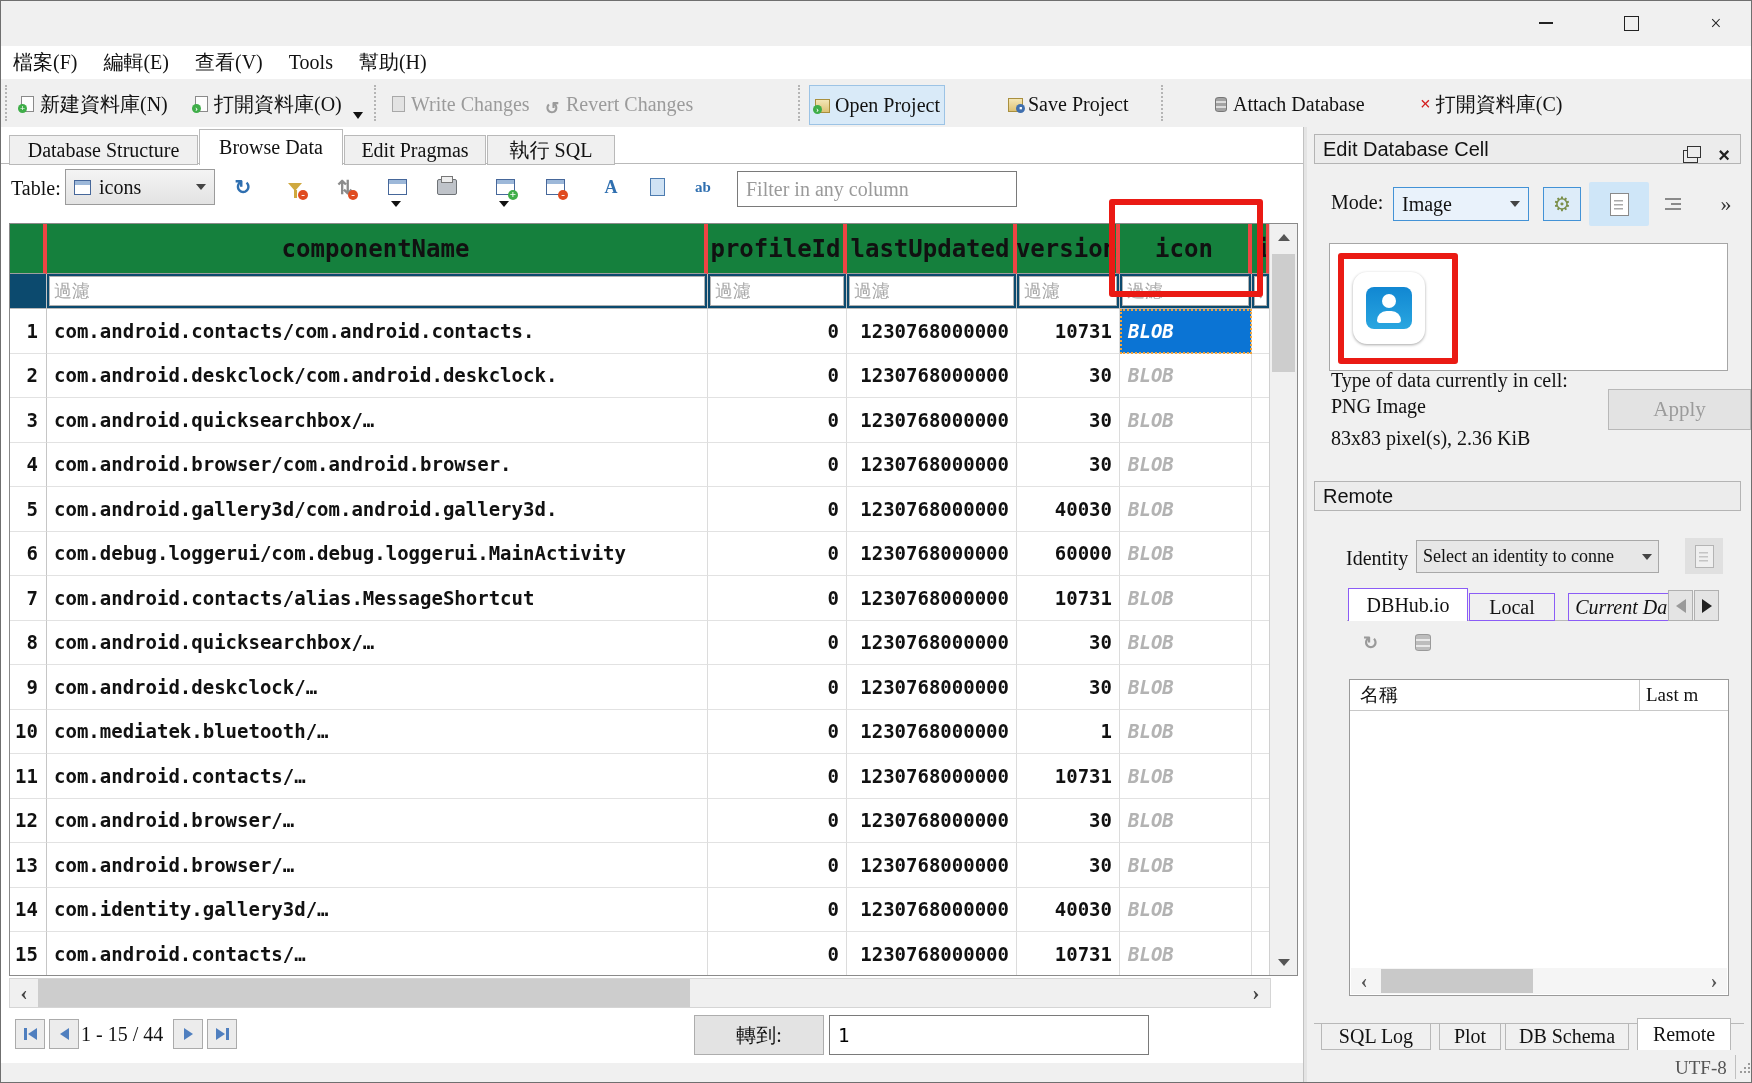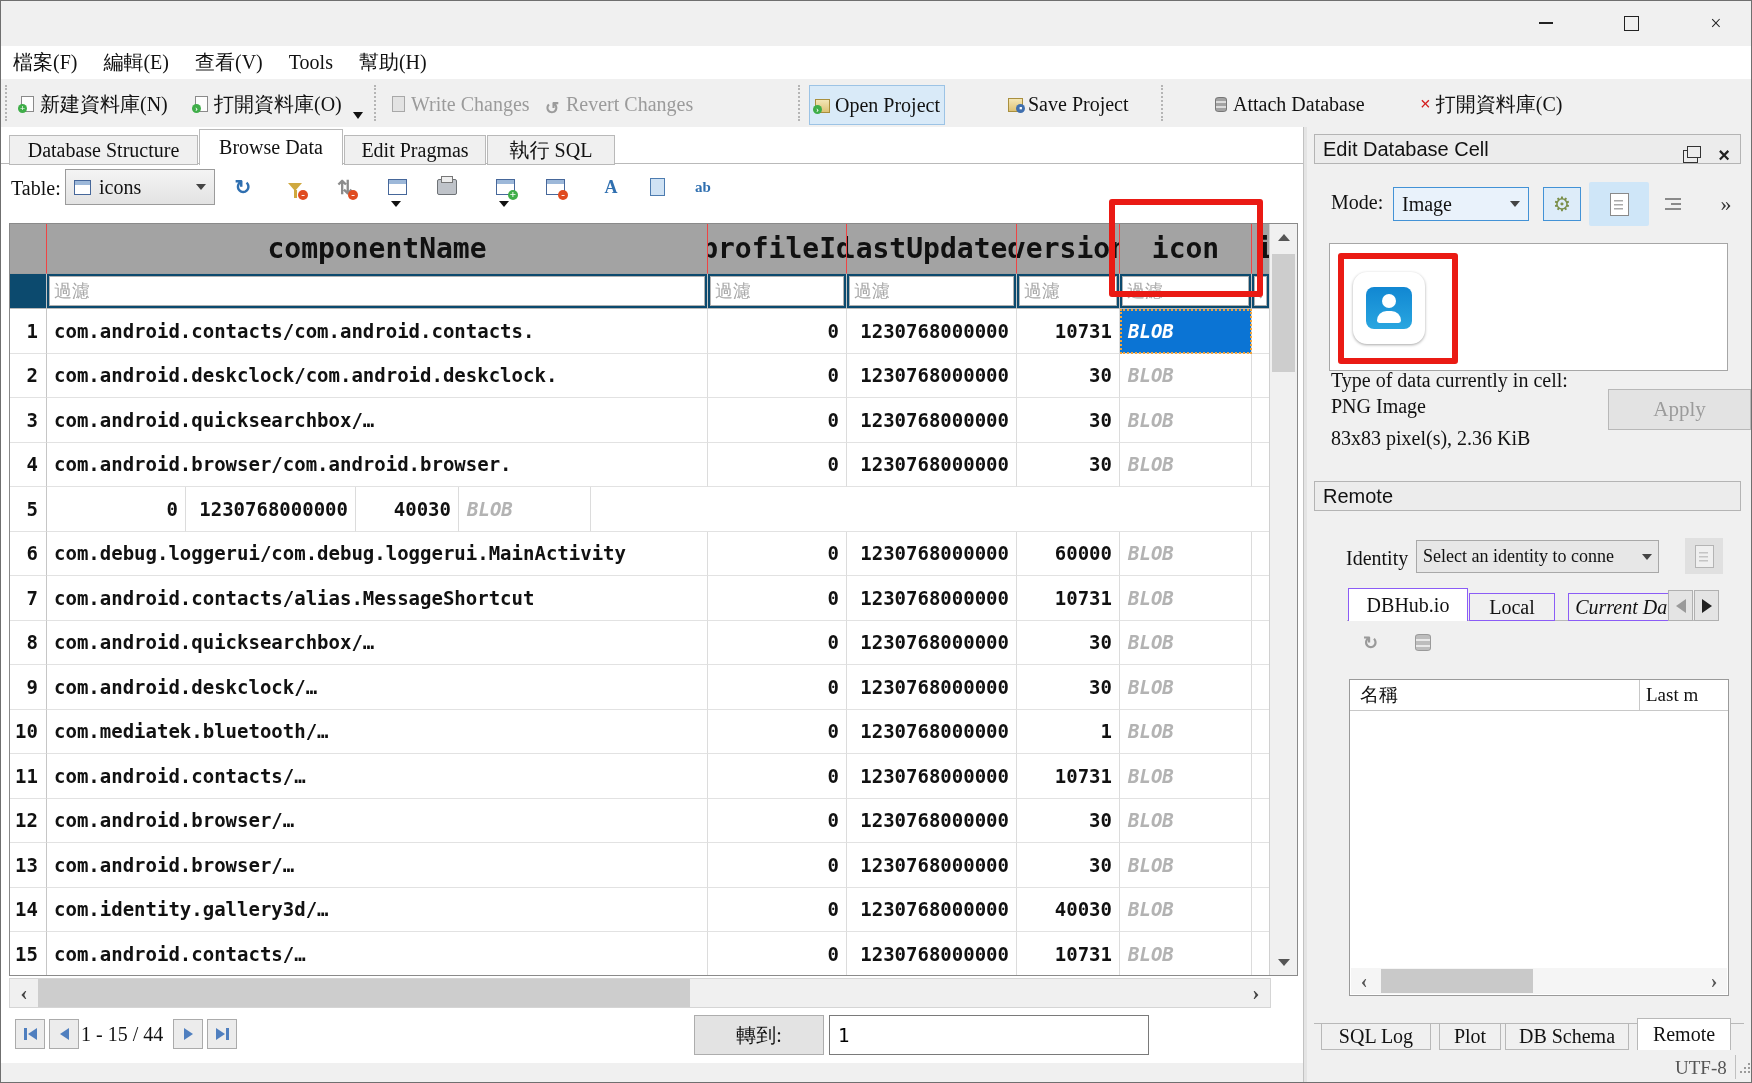--- a/index.html
+++ b/index.html
@@ -77,22 +77,22 @@
   .grow{display:flex;}
   .cell{box-sizing:border-box;overflow:hidden;white-space:nowrap;}
   .c-num{width:37px;flex:0 0 37px;}
   .c-name{width:661px;flex:0 0 661px;}
   .c-pid{width:139px;flex:0 0 139px;}
   .c-upd{width:170px;flex:0 0 170px;}
   .c-ver{width:103px;flex:0 0 103px;}
   .c-icon{width:132px;flex:0 0 132px;}
   .c-part{flex:1 1 auto;}
   .hrow{height:50px;}
-  .hcell{border-right:1px solid #ef4444;border-bottom:1px solid #9f9f9f;display:flex;align-items:center;justify-content:center;
-         font-family:"DejaVu Sans Mono",monospace;font-weight:bold;font-size:28px;background:#a3a3a3;}
+  .hcell{border-right:4px solid #ef4444;border-bottom:1px solid #9f9f9f;display:flex;align-items:center;justify-content:center;
+         font-family:"DejaVu Sans Mono",monospace;font-weight:bold;font-size:24px;background:#15803d;}
   .frow{height:35px;background:#0c4a6e;}
   .fcell{border-right:1px solid #c6c6c6;border-bottom:1px solid #b9b9b9;padding:2px;}
   .fcell input{width:100%;height:100%;box-sizing:border-box;border:1px solid #b0b0b0;font-size:18px;
       font-family:"Liberation Serif",serif;padding:0 4px;background:#fff;}
   .fcell input::placeholder{color:#a8a8a8;}
   .trow{height:44.53px;}
   .trow .cell{border-right:1px solid #dcdcdc;border-bottom:1px solid #e2e2e2;display:flex;align-items:center;
       font-family:"DejaVu Sans Mono",monospace;font-size:19px;font-weight:bold;}
   .trow .c-num{justify-content:flex-end;padding-right:8px;font-weight:bold;border-right:1px solid #c6c6c6;}
   .trow .c-name{padding-left:7px;}
@@ -316,20 +316,21 @@
       </div>
     <div class="ibtn" style="left:596px;">
         <span class="glyph-blue" style="font-size:18px;">A</span>
       </div>
     <div class="ibtn" style="left:642px;">
         <span class="bluepage"></span>
       </div>
     <div class="ibtn" style="left:688px;">
         <span class="glyph-blue" style="font-size:15px;">ab</span>
       </div>
+    <input class="filter-input" placeholder="Filter in any column" style="">
 
     <div class="grid">
       <div class="gcontent">
 
         <div class="grow hrow">
           <div class="cell c-num hcell"></div>
           <div class="cell c-name hcell">componentName</div>
           <div class="cell c-pid hcell">profileId</div>
           <div class="cell c-upd hcell">lastUpdated</div>
           <div class="cell c-ver hcell">version</div>
@@ -379,20 +380,21 @@
     <div class="cell c-num">4</div>
     <div class="cell c-name">com.android.browser/com.android.browser.</div>
     <div class="cell c-pid num">0</div>
     <div class="cell c-upd num">1230768000000</div>
     <div class="cell c-ver num">30</div>
     <div class="cell c-icon blob">BLOB</div>
     <div class="cell c-part"></div>
   </div>
             <div class="grow trow">
     <div class="cell c-num">5</div>
+    <div class="cell c-name">com.android.gallery3d/com.android.gallery3d.</div>
     <div class="cell c-pid num">0</div>
     <div class="cell c-upd num">1230768000000</div>
     <div class="cell c-ver num">40030</div>
     <div class="cell c-icon blob">BLOB</div>
     <div class="cell c-part"></div>
   </div>
             <div class="grow trow">
     <div class="cell c-num">6</div>
     <div class="cell c-name">com.debug.loggerui/com.debug.loggerui.MainActivity</div>
     <div class="cell c-pid num">0</div>

